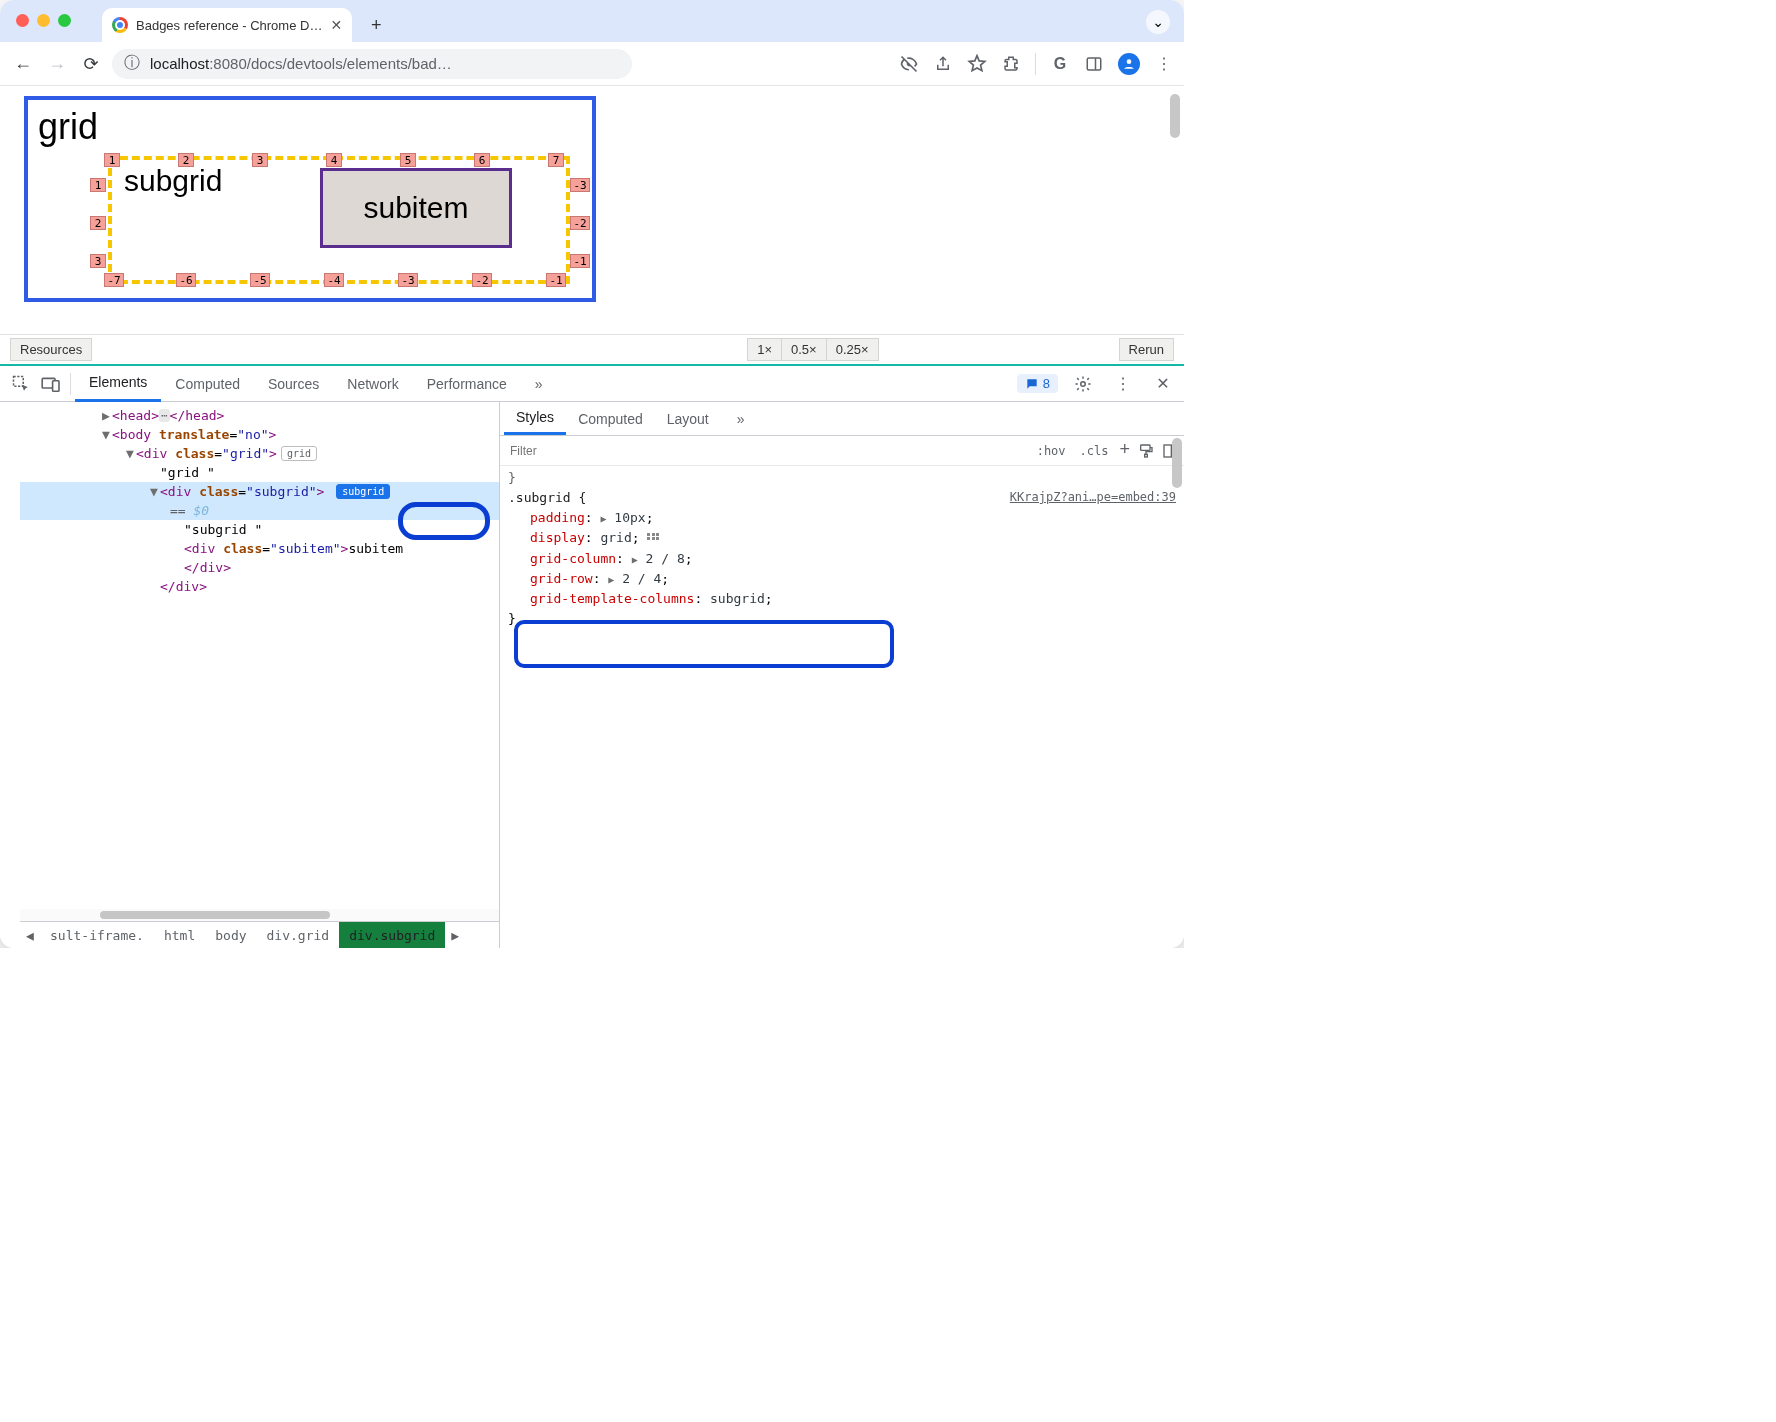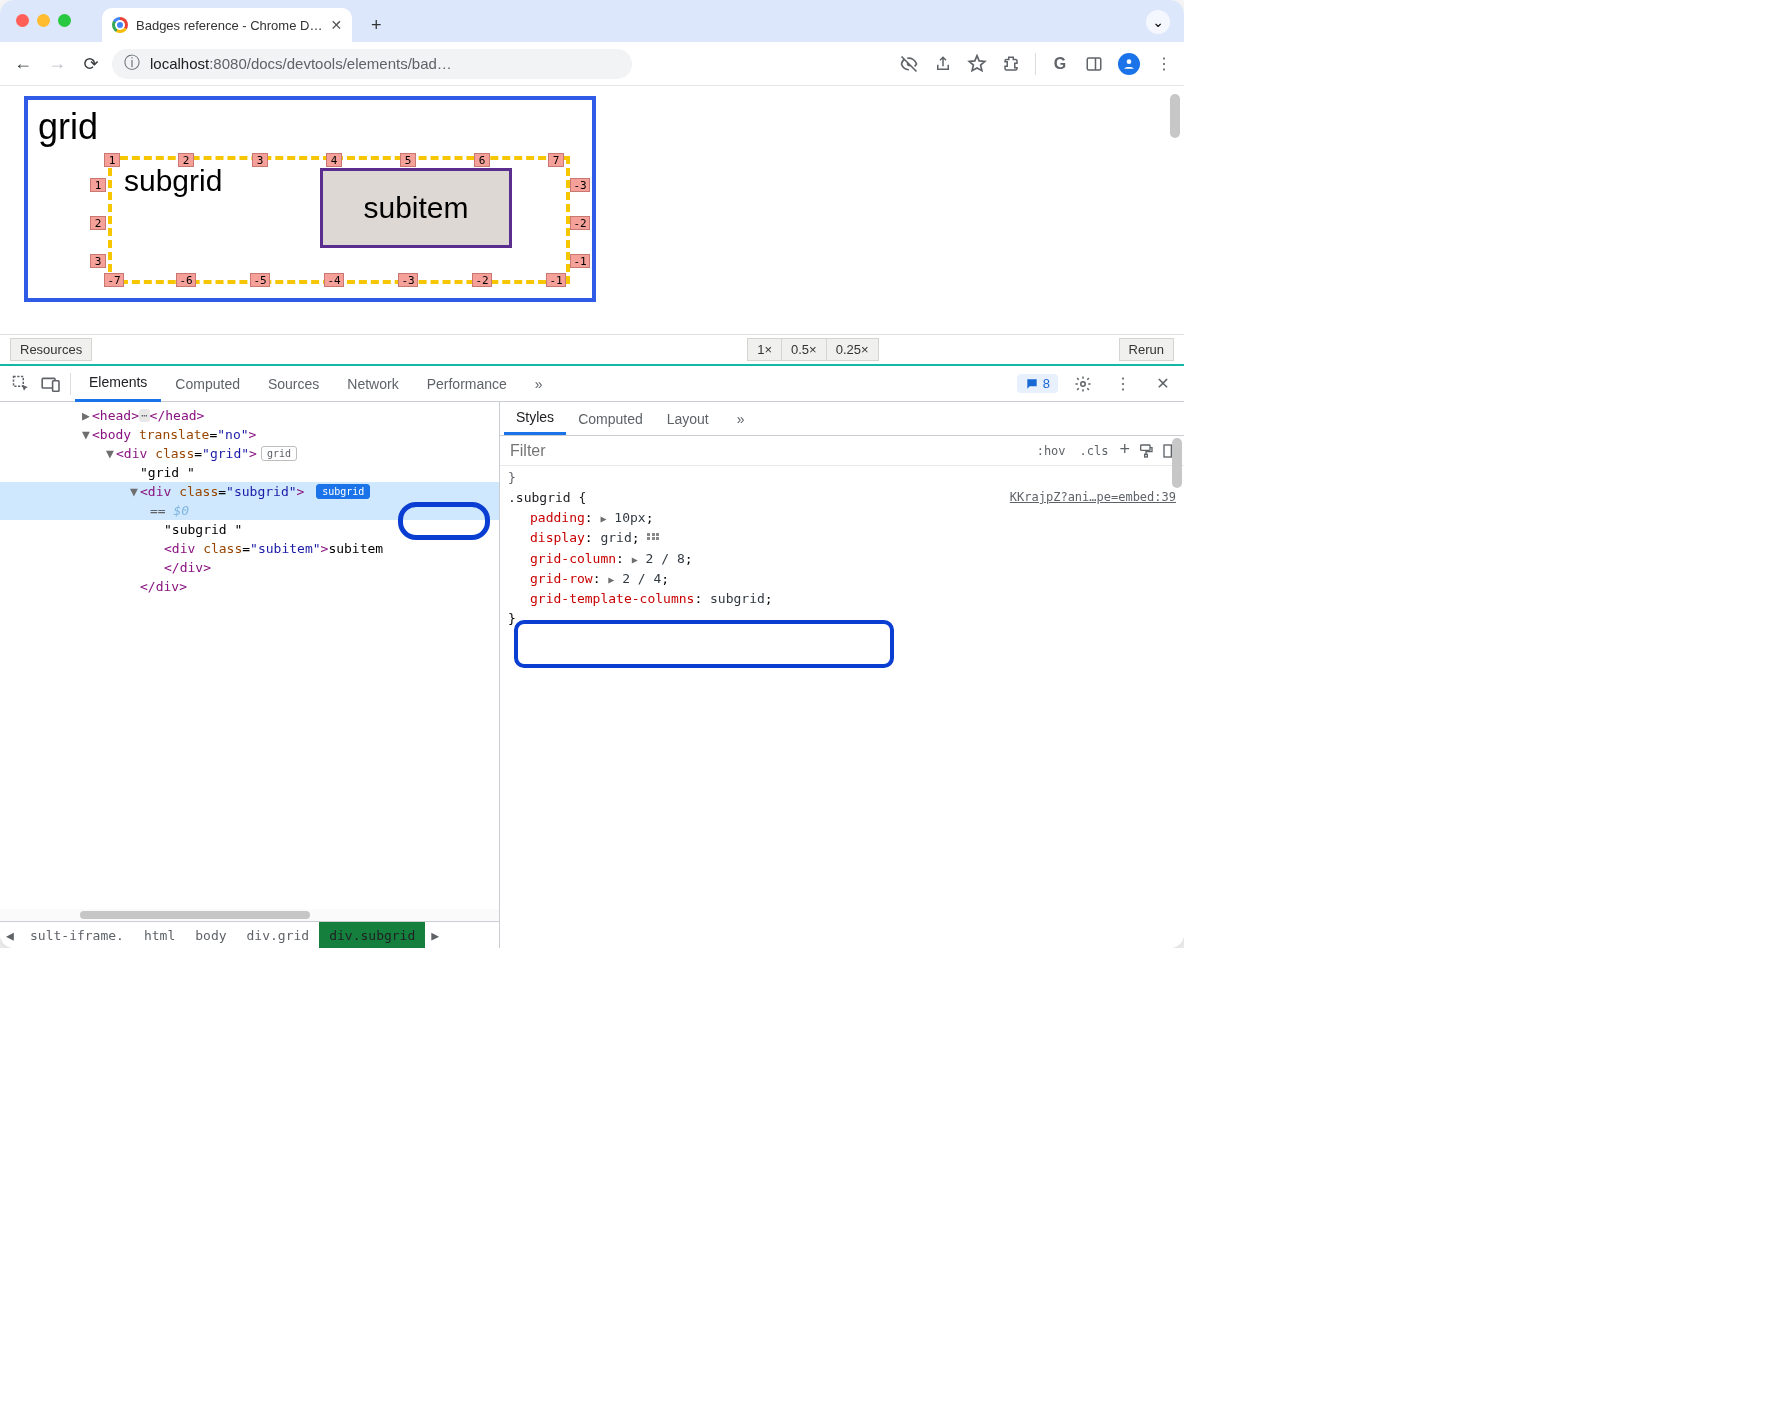--- a/index.html
+++ b/index.html
@@ -60,25 +60,25 @@
 .dt-tabs { height: 36px; display: flex; align-items: center; border-bottom: 1px solid #cacdd1; padding: 0 6px; gap: 0; }
 .dt-icon { width: 30px; height: 36px; display:flex; align-items:center; justify-content:center; color:#5f6368; }
 .dt-tab { padding: 0 14px; font-size: 14px; color: #5f6368; height: 36px; display:flex; align-items:center; }
 .dt-tab.active { color: #202124; border-bottom: 3px solid #1a73e8; font-weight: 500; }
 .dt-right { margin-left: auto; display:flex; align-items:center; gap:10px; }
 .issues-badge { background:#e8f0fe; color:#1967d2; padding:2px 8px; border-radius:4px; font-size:13px; display:flex; align-items:center; gap:4px; }
 
 .dt-body { flex:1; display:flex; overflow:hidden; }
 
 
-.elements { width: 500px; display:flex; flex-direction:column; border-right: 1px solid #cacdd1; position: relative; }
+.elements { width: 500px; display:flex; flex-direction:column; border-right: 1px solid #cacdd1; position: relative; padding-left: 20px; }
 .dom-tree { flex:1; font-family: Menlo, Consolas, monospace; font-size: 13px; overflow:hidden; padding-top: 4px; }
 .dom-line { white-space: nowrap; padding: 2px 0; }
 .dom-line .tag { color: #881280; }
-.dom-line .attr { color: #994500; }
+.dom-line .attr { color: #994500; font-weight: bold; }
 .dom-line .val { color: #1a1aa6; }
 .dom-line .txt { color: #000; }
 .arrow { display:inline-block; width:12px; text-align:center; color:#6e6e6e; }
 .grid-badge { display:inline-block; background:#fff; border:1px solid #bdbdbd; color:#5f6368; font-size:10px; padding:1px 5px; border-radius:3px; margin-left:4px; vertical-align: 1px; }
 .grid-badge.active-badge { background:#1a73e8; color:#fff; border-color:#1a73e8; }
 .selected-line { background:#cfe8fd; }
 .selected-line .ref { color:#5f6368; font-style: italic; }
 .dollars { color: #7eb6e0; font-style: italic; }
 .highlight-oval { position:absolute; border: 5px solid #0a3dd1; border-radius: 18px; }
 .ellipsis-badge { display:inline-block; background:#e8e8e8; border-radius:3px; padding:0 2px; color:#5f6368; font-size:11px; vertical-align:1px; }
@@ -92,21 +92,21 @@
 
 
 .styles { flex:1; display:flex; flex-direction:column; position: relative; }
 .styles-scroll { position:absolute; right:2px; top:36px; width:10px; height:50px; background:#c7c7c7; border-radius:5px; }
 .styles-tabs { height: 34px; border-bottom:1px solid #cacdd1; display:flex; align-items:center; padding: 0 4px; }
 .s-tab { padding: 0 12px; font-size:14px; color:#5f6368; height:100%; display:flex; align-items:center; }
 .s-tab.active { color:#202124; border-bottom: 3px solid #1a73e8; }
 .s-more { margin-left: 4px; }
 
 .styles-toolbar { height: 30px; border-bottom:1px solid #e8eaed; display:flex; align-items:center; padding:0 6px; gap:8px; }
-.filter-input { border:none; font-size:16px; color:#9aa0a6; flex:1; padding-left:4px; background:transparent; }
+.filter-input { border:none; font-size:12px; color:#9aa0a6; flex:1; padding-left:4px; background:transparent; }
 .styles-toolbar button { background:none; border:none; font-family:Menlo,monospace; font-size:12px; color:#5f6368; padding:0 3px; }
 .st-icon { color:#5f6368; font-size:15px; }
 
 .css-content { flex:1; font-family: Menlo, Consolas, monospace; font-size: 13px; padding: 2px 8px; overflow:hidden; position: relative; line-height: 1.55; }
 .selector { color:#202124; }
 .src-link { float:right; color:#5f6368; text-decoration:underline; font-size:12px; }
 .prop { color:#c80000; }
 .value { color:#303942; }
 .swatch { display:inline-block; width:11px; height:11px; background:gold; border:1px solid #888; vertical-align:-1px; }
 .expand-tri { color:#6e6e6e; font-size: 10px; }

